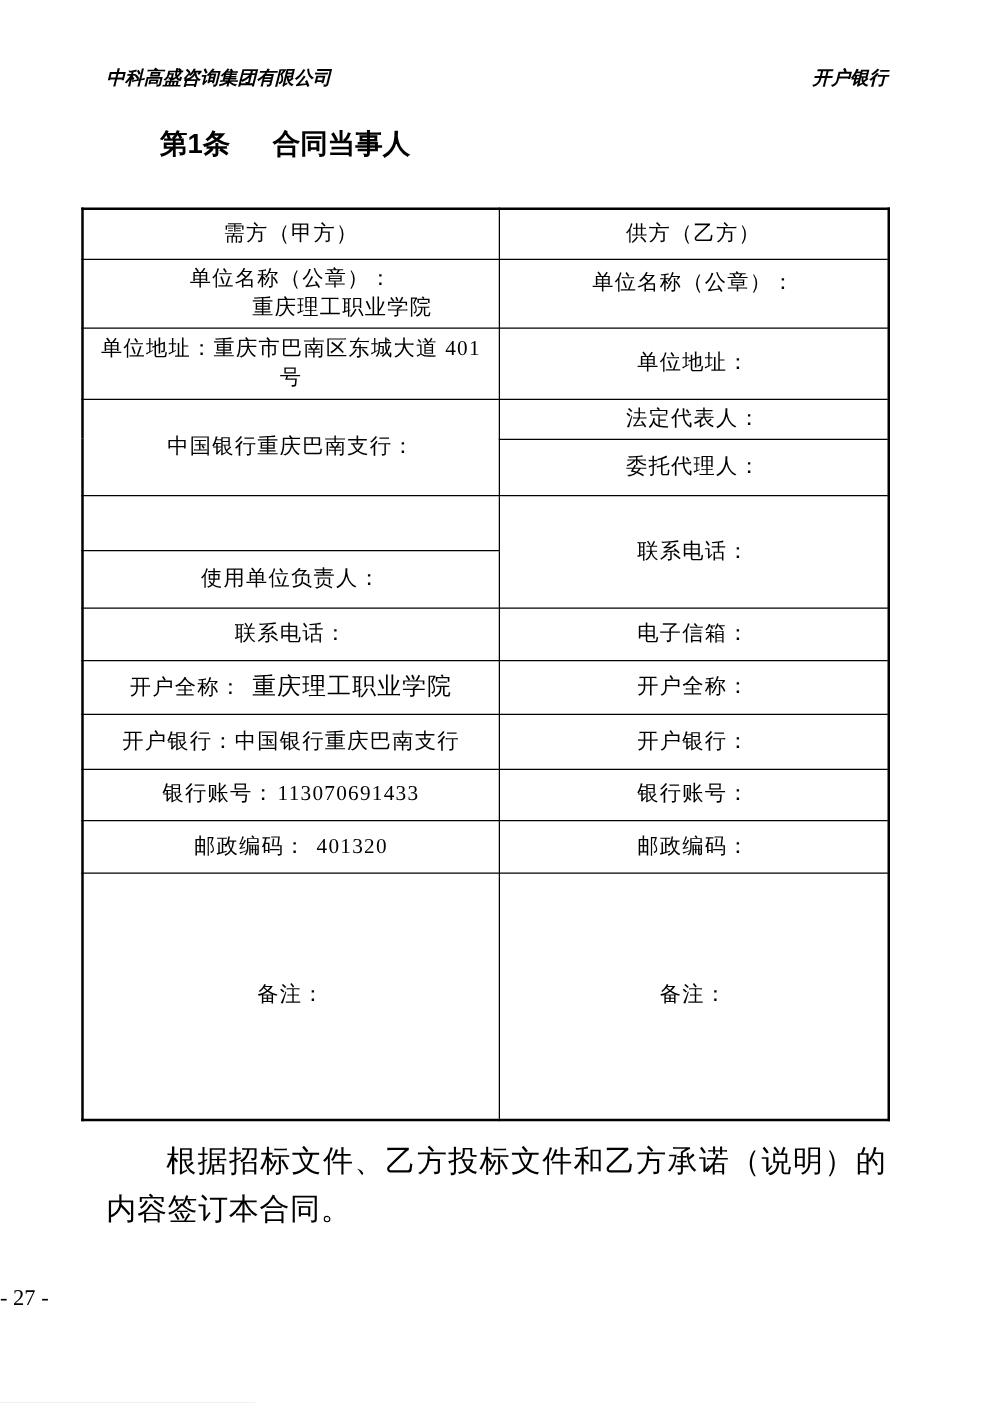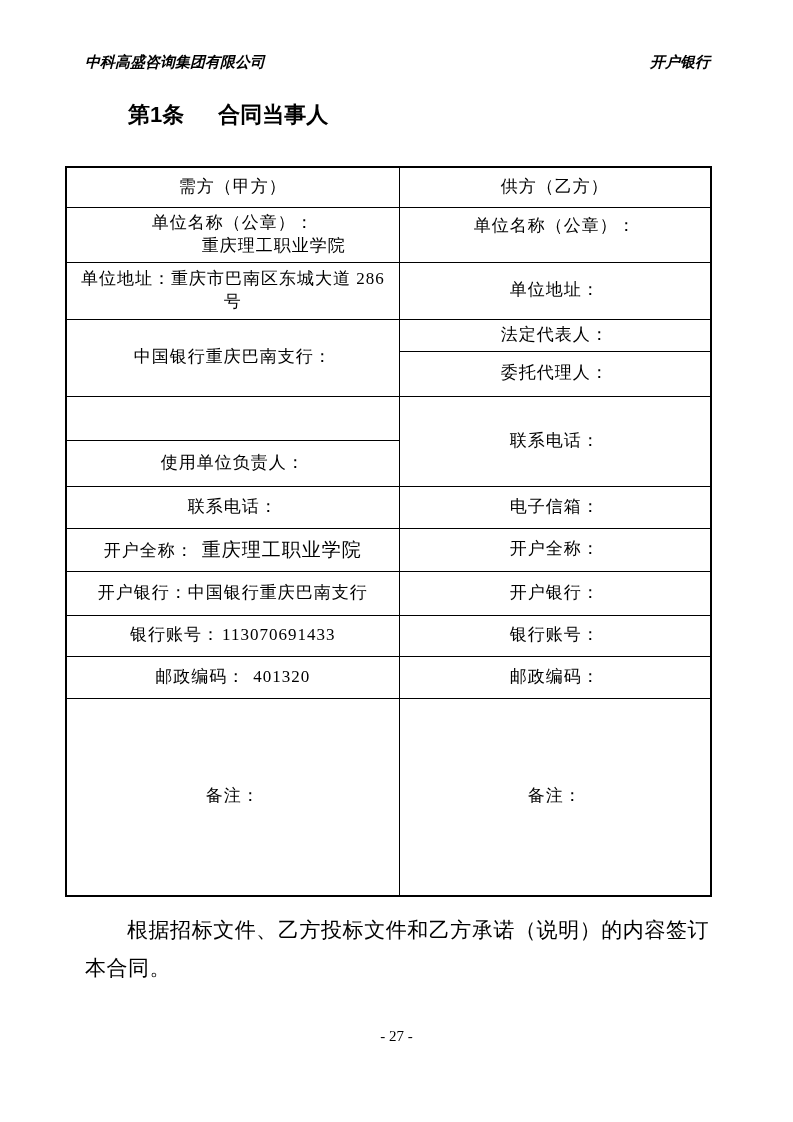--- a/index.html
+++ b/index.html
@@ -53,34 +53,33 @@
   table.contract-table { border: 2px solid #000000; }
   .multiline { white-space: pre-line; }
   .cell-value-indent { padding-left: 82px; }
   .val-large { font-size: 19px; letter-spacing: 1px; }
   .val-gap-sm { margin-left: 8px; }
   .val-gap-lg { margin-left: 2px; }
   
   .body-paragraph {
     width: 624px;
     margin: 14px 0 12px 85px;
-    font-size: 21px;
+    font-size: 24px;
     line-height: 38px;
     text-indent: 2em;
     text-align: justify;
     letter-spacing: 0.5px;
   }
   
   .doc-footer {
     position: absolute;
     left: 0;
     top: 1028px;
     width: 100%;
-    text-align: center;
-    font-size: 15px;
+    font-size: 18px;
   }
 </style>
 </head>
 <body>
 
 <div class="page">
 
   <div class="doc-header">
     <span>中科高盛咨询集团有限公司</span>
     <span>开户银行</span>
@@ -101,21 +100,21 @@
         <td>供方（乙方）</td>
       </tr>
       <tr>
         <td style="height:50px">
           <div>单位名称（公章）：</div>
           <div class="cell-value-indent">重庆理工职业学院</div>
         </td>
         <td style="vertical-align:top; padding-top:7px">单位名称（公章）：</td>
       </tr>
       <tr>
-        <td style="height:57px" class="multiline">单位地址：重庆市巴南区东城大道 286
+        <td style="height:57px" class="multiline">单位地址：重庆市巴南区东城大道 401
 号</td>
         <td>单位地址：</td>
       </tr>
       <tr>
         <td style="height:48px" rowspan="2">中国银行重庆巴南支行：</td>
         <td>法定代表人：</td>
       </tr>
       <tr>
         <td style="height:45px">委托代理人：</td>
       </tr>

